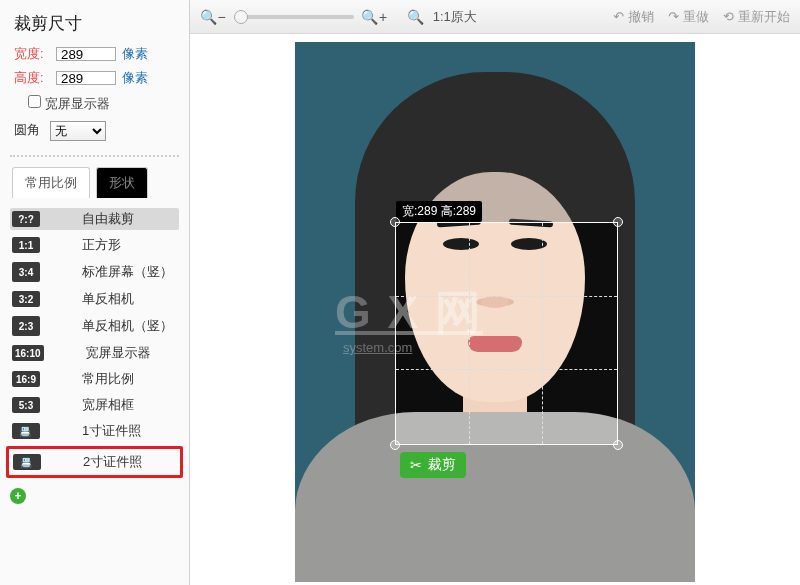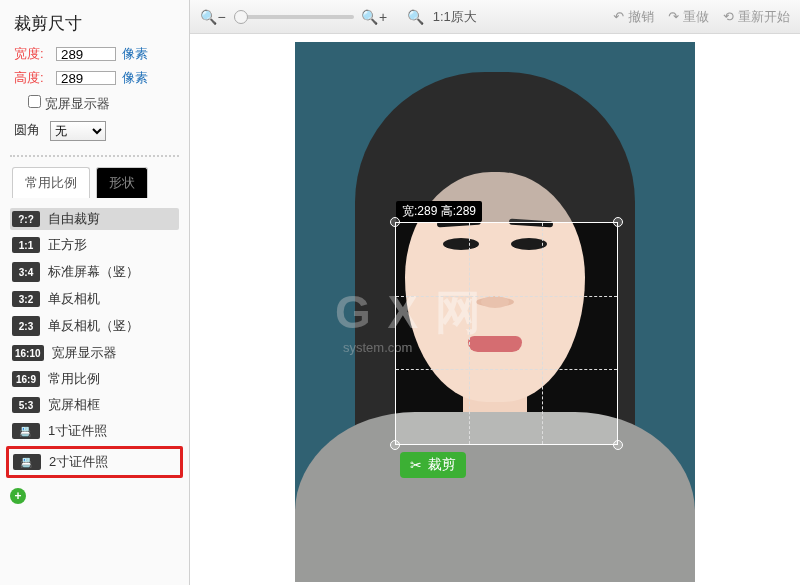--- a/index.html
+++ b/index.html
@@ -51,21 +51,21 @@
     }
     .ratio-item.selected { background: #d9d9d9; border-radius: 2px; }
     .badge {
       min-width: 28px; height: 16px; padding: 0 3px;
       background: #3a3a3a; color: #fff;
       font-size: 10px; font-weight: bold;
       display: inline-flex; align-items: center; justify-content: center;
       border-radius: 2px;
     }
     .badge.port { width: 18px; height: 20px; }
-    .ratio-label { color: #333; }
+    .ratio-label { color: #333; margin-left: 34px; }
     .highlight-box {
       border: 3px solid #e02020; border-radius: 2px;
       padding: 2px 2px; margin: 0 -4px;
     }
     .add-row { display: flex; align-items: center; gap: 6px; margin-top: 6px; }
     .add-icon {
       width: 16px; height: 16px; border-radius: 50%;
       background: #3cb034; color: #fff; font-weight: bold;
       display: inline-flex; align-items: center; justify-content: center;
       font-size: 12px;
@@ -176,21 +176,21 @@
       padding: 4px 10px; border-radius: 4px;
       display: flex; align-items: center; gap: 6px;
       font-size: 14px; cursor: pointer;
     }
     .scissor { display:inline-block; transform: rotate(0deg); font-size: 14px; }
     
     .wm {
       position: absolute; left: 40px; top: 240px;
       font-family: Arial, sans-serif;
       color: rgba(255,255,255,0.4);
-      text-align: left; pointer-events: none;
+      text-align: left; pointer-events: none; text-decoration: underline;
     }
     .wm .big { font-size: 46px; font-weight: 800; letter-spacing: 2px; }
     .wm .small { font-size: 13px; margin-top: -4px; margin-left: 8px; }
   </style>
 </head>
 <body>
 
 <div class="sidebar">
   <div class="section-title">裁剪尺寸</div>
 

